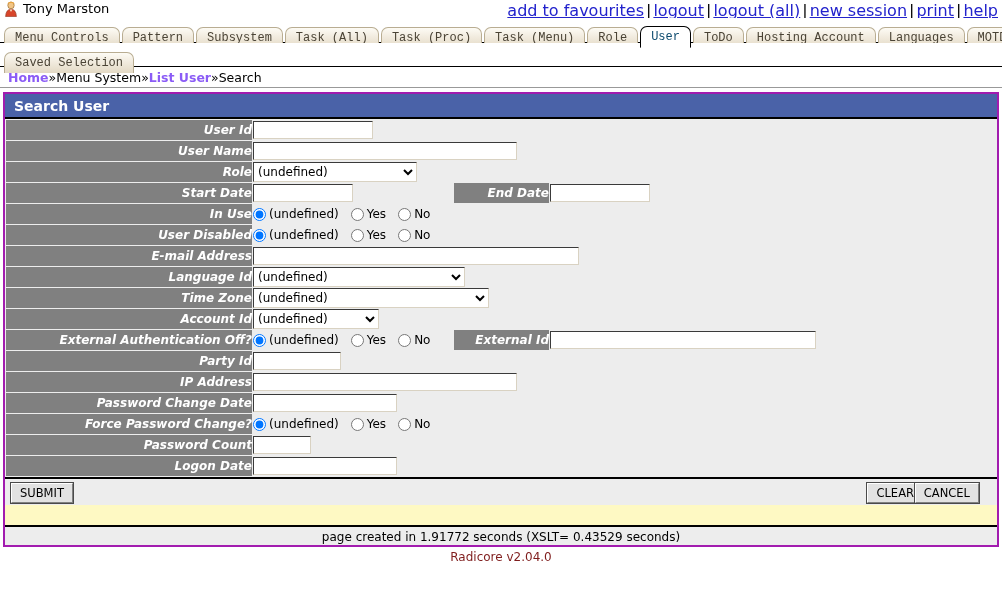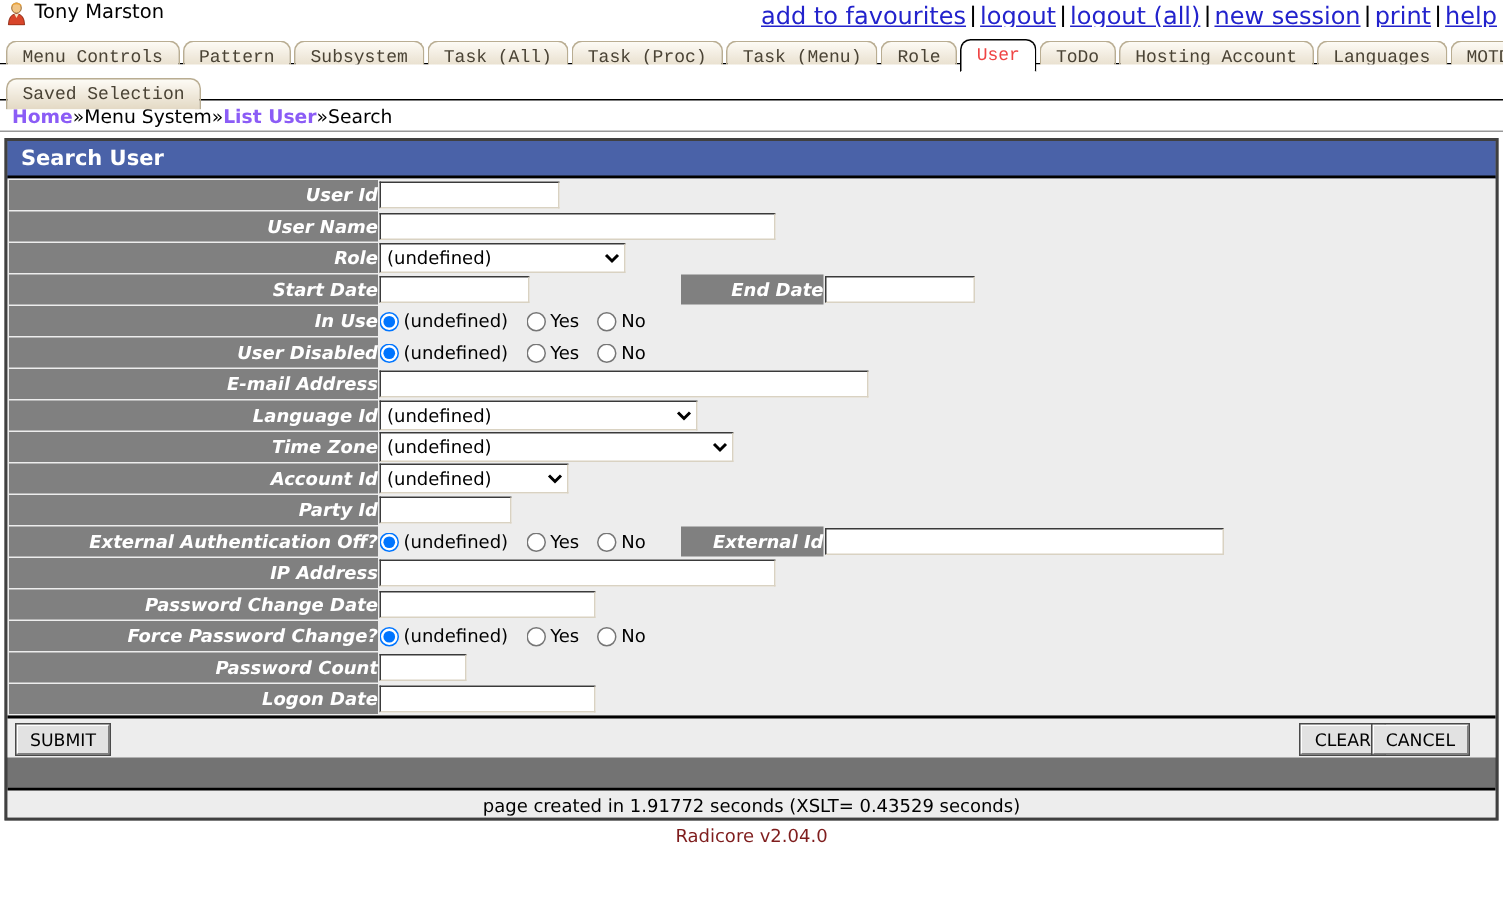--- a/index.html
+++ b/index.html
@@ -89,21 +89,21 @@
     border-bottom: none;
     border-radius: 7px 7px 0 0;
     box-sizing: border-box;
     vertical-align: bottom;
     position: relative;
   }
   .tab.active {
     background: #ffffff;
     border: 1px solid #000;
     border-bottom: 1px solid #ffffff;
-    color: #ef4444;
+    color: #0c4a6e;
     height: 22px;
     line-height: 21px;
     margin-top: 2px;
     z-index: 3;
   }
 
   
   .breadcrumb {
     height: 21px;
     line-height: 21px;
@@ -113,22 +113,22 @@
     border-bottom: 1px solid #999;
     box-sizing: border-box;
   }
   .breadcrumb a { color: #8b5cf6; text-decoration: none; font-weight: bold;}
   .breadcrumb .crumb-sep { color: #000; }
   .breadcrumb .crumb-plain { color: #000; }
 
   
   .form-wrap {
     margin: 4px 3px 0 3px;
-    border: 2px solid #404040;
-    background: #737373;
+    border: 2px solid #a21caf;
+    background: #fef9c3;
     box-sizing: border-box;
   }
   .title-bar {
     background: #4a62a8;
     color: #ffffff;
     font-weight: bold;
     font-size: 14px;
     height: 25px;
     line-height: 25px;
     padding-left: 9px;
@@ -388,47 +388,47 @@
       <tr>
         <td class="lab lab-main">Account Id</td>
         <td class="val" colspan="3">
           <select class="sel" style="width:126px">
             <option>(undefined)</option>
           </select>
         </td>
       </tr>
 
       <tr>
-        <td class="lab lab-main">Party Id</td>
-        <td class="val" colspan="3">
-          <input class="txt" type="text" style="width: 88px;" value="">
-        </td>
-      </tr>
-
-      <tr>
         <td class="lab lab-main">External Authentication Off?</td>
         <td class="val">
           <div class="radio-group">
             <span class="opt">
                   <input type="radio" name="extauth" checked="" style="">
                   <span class="rlabel">(undefined)</span>
                 </span>
             <span class="opt">
                   <input type="radio" name="extauth" style="">
                   <span class="rlabel">Yes</span>
                 </span>
             <span class="opt">
                   <input type="radio" name="extauth" style="">
                   <span class="rlabel">No</span>
                 </span>
           </div>
         </td>
         <td class="lab lab-sub">External Id</td>
         <td class="val">
           <input class="txt" type="text" style="width: 266px;" value="">
+        </td>
+      </tr>
+
+      <tr>
+        <td class="lab lab-main">Party Id</td>
+        <td class="val" colspan="3">
+          <input class="txt" type="text" style="width: 88px;" value="">
         </td>
       </tr>
 
       <tr>
         <td class="lab lab-main">IP Address</td>
         <td class="val" colspan="3">
           <input class="txt" type="text" style="width: 264px;" value="">
         </td>
       </tr>
 

